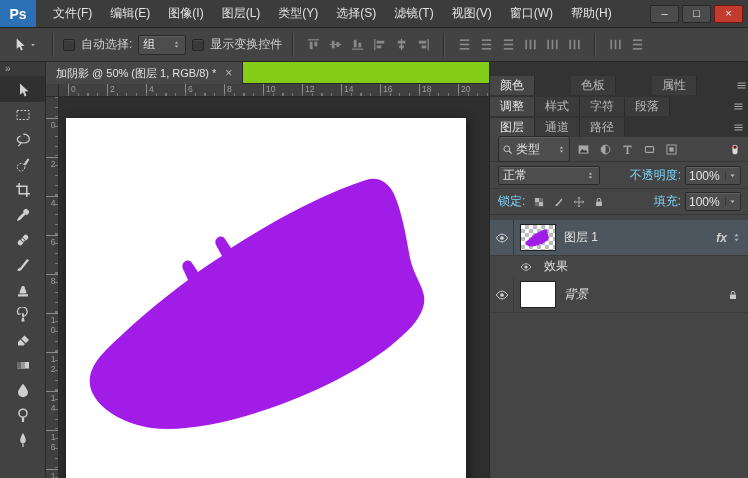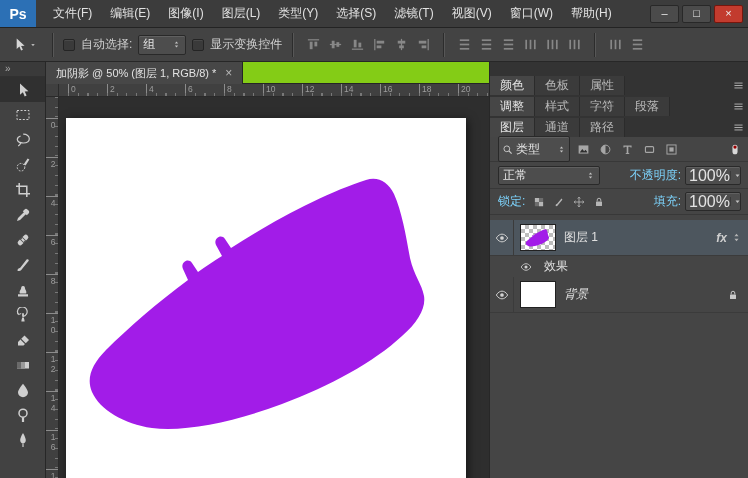--- a/index.html
+++ b/index.html
@@ -51,40 +51,40 @@
   .vruler{position:absolute;left:0;top:35px;width:13px;height:381px;background:#404040;border-right:1px solid #2a2a2a;overflow:hidden;}
   .vruler::after{content:"";position:absolute;top:0;bottom:0;right:0;width:3px;background:repeating-linear-gradient(180deg,#787878 0 1px,transparent 1px 9.75px);}
   .vnum{position:absolute;left:0;width:12px;font-size:8.5px;color:#9d9d9d;border-top:1px solid #8c8c8c;text-align:center;writing-mode:vertical-rl;text-orientation:upright;padding-top:1px;}
   .paste{position:absolute;left:13px;top:35px;width:430px;height:381px;background:#2e2e2e;overflow:hidden;}
   .canvas{position:absolute;left:7px;top:21px;width:400px;height:420px;background:#ffffff;box-shadow:2px 2px 9px rgba(0,0,0,.55);}
   .canvas svg{display:block;width:400px;height:360px;}
 
   
   .dock{position:absolute;left:489px;top:62px;width:259px;height:416px;background:#333333;border-left:1px solid #272727;}
   .ptabs{position:absolute;left:0;width:259px;height:19px;display:flex;align-items:stretch;background:#333333;}
-  #ptabs1{top:14px;} #ptabs2{top:35px;} #ptabs3{top:56px;}
+  #ptabs1{top:14px;gap:36px;} #ptabs2{top:35px;} #ptabs3{top:56px;}
   .ptab{padding:0 10px;font-size:12px;line-height:19px;color:#b9b9b9;background:#3b3b3b;border-right:1px solid #2b2b2b;white-space:nowrap;}
   .ptab.active{background:#464646;color:#e4e4e4;}
   .pmenu{margin-left:auto;width:22px;display:flex;align-items:center;justify-content:center;color:#b0b0b0;}
   .pmenu .ic{width:13px;height:13px;}
   .layers-body{position:absolute;left:0;top:75px;width:259px;height:341px;background:#454545;}
   .filter-row{position:absolute;left:0;top:0;width:259px;height:25px;display:flex;align-items:center;gap:3px;padding:0 6px 0 8px;border-bottom:1px solid #383838;}
   .dropdown.filter{width:72px;height:26px;padding:12px 3px;gap:3px;flex:none;}
   .dropdown.filter .srch .ic{width:11px;height:11px;color:#c5c5c5;}
   .filter-icons{display:flex;gap:2px;}
   .filter-btn{width:20px;height:18px;display:flex;align-items:center;justify-content:center;color:#a6a6a6;}
   .filter-btn .ic{width:13px;height:13px;}
   .filter-toggle{margin-left:auto;display:flex;align-items:center;justify-content:center;width:16px;height:18px;}
   .filter-toggle .ic{width:12px;height:15px;}
   .blend-row,.lock-row{position:absolute;left:0;width:259px;height:26px;display:flex;align-items:center;padding:0 8px;border-bottom:1px solid #383838;}
   .blend-row{top:26px;} .lock-row{top:52px;}
   .dropdown.blend{width:102px;height:19px;flex:none;}
   .rlabel{font-size:12px;color:#7dd3fc;white-space:nowrap;}
   .pushright{margin-left:auto;}
-  .valbox{display:flex;align-items:center;width:56px;height:19px;background:#4d4d4d;border:1px solid #292929;box-shadow:inset 0 1px 0 #606060;border-radius:2px;padding:0 3px;margin-left:4px;font-size:16px;color:#e3e3e3;flex:none;}
+  .valbox{display:flex;align-items:center;width:56px;height:19px;background:#4d4d4d;border:1px solid #292929;box-shadow:inset 0 1px 0 #606060;border-radius:2px;padding:0 3px;margin-left:4px;font-size:12px;color:#e3e3e3;flex:none;}
   .valbox .vcaret{margin-left:auto;border-left:1px solid #3a3a3a;padding-left:2px;}
   .valbox .vcaret .ic{width:9px;height:9px;color:#c2c2c2;}
   .lock-icons{display:flex;gap:3px;margin-left:5px;}
   .lock-btn{width:17px;height:17px;display:flex;align-items:center;justify-content:center;color:#b6b6b6;}
   .lock-btn .ic{width:12px;height:12px;}
   .layer-list{position:absolute;left:0;top:78px;width:259px;height:263px;background:#454545;padding-top:5px;overflow:hidden;}
   .lrow{position:relative;display:flex;align-items:center;}
   .lrow.layer{height:36px;border-bottom:1px solid #3b3b3b;}
   .lrow.effects-header,.lrow.effect{height:21px;}
   .lrow.selected{background:#4d565e;}

